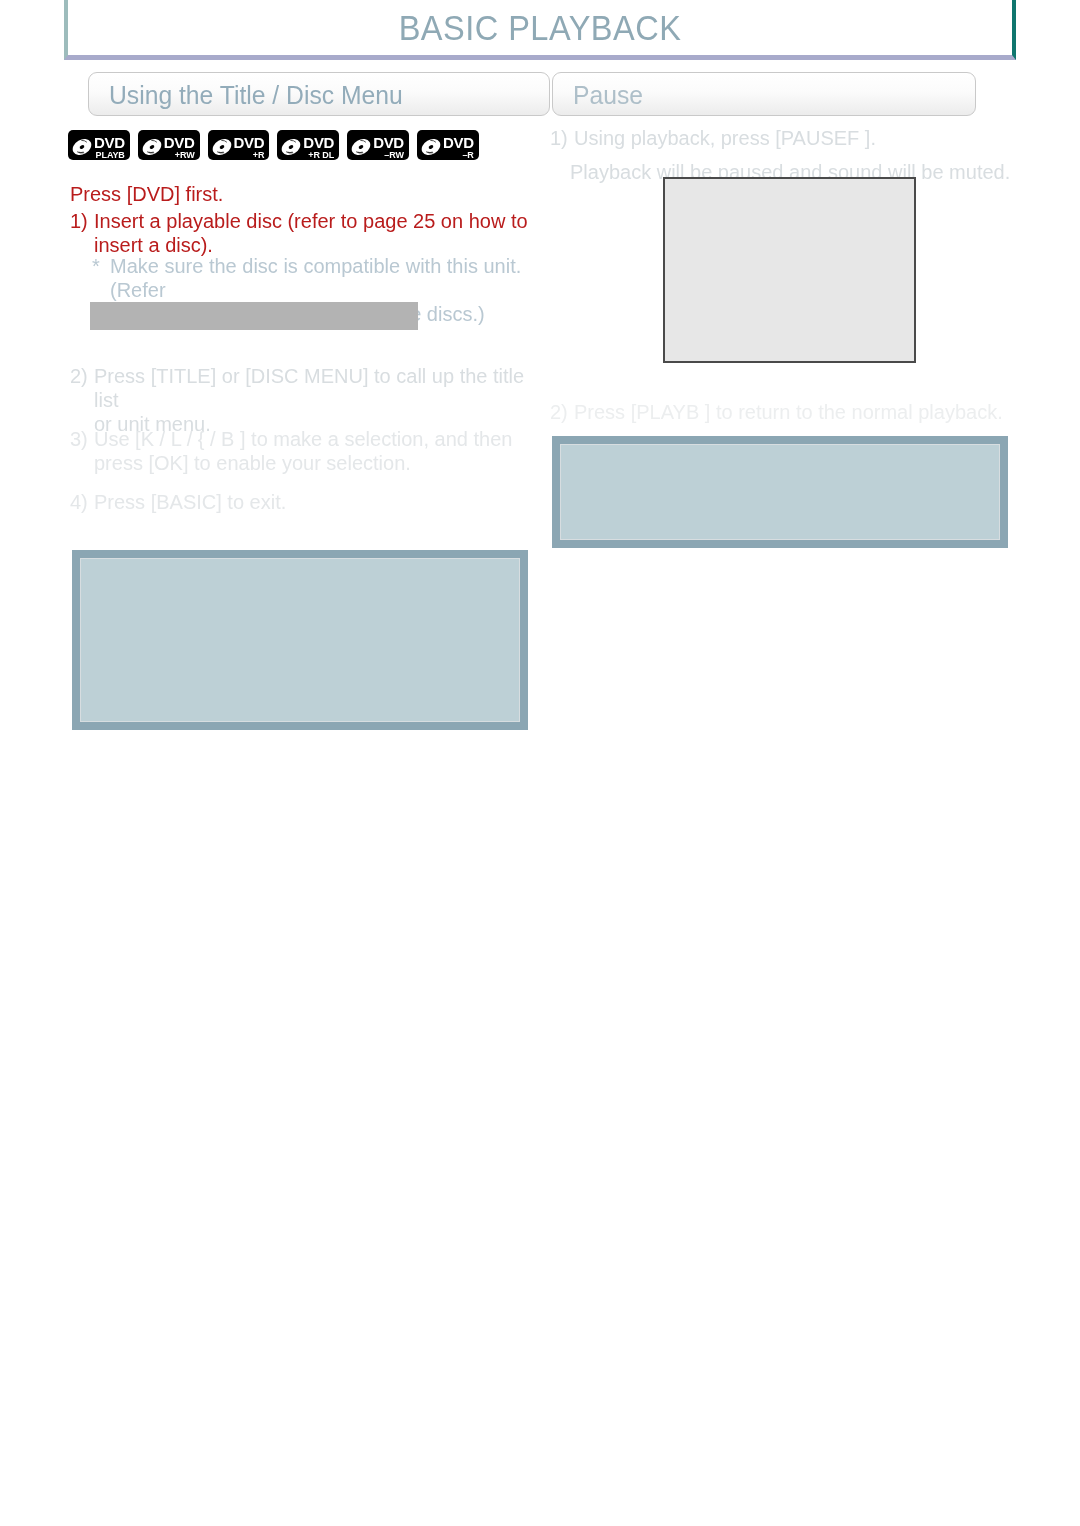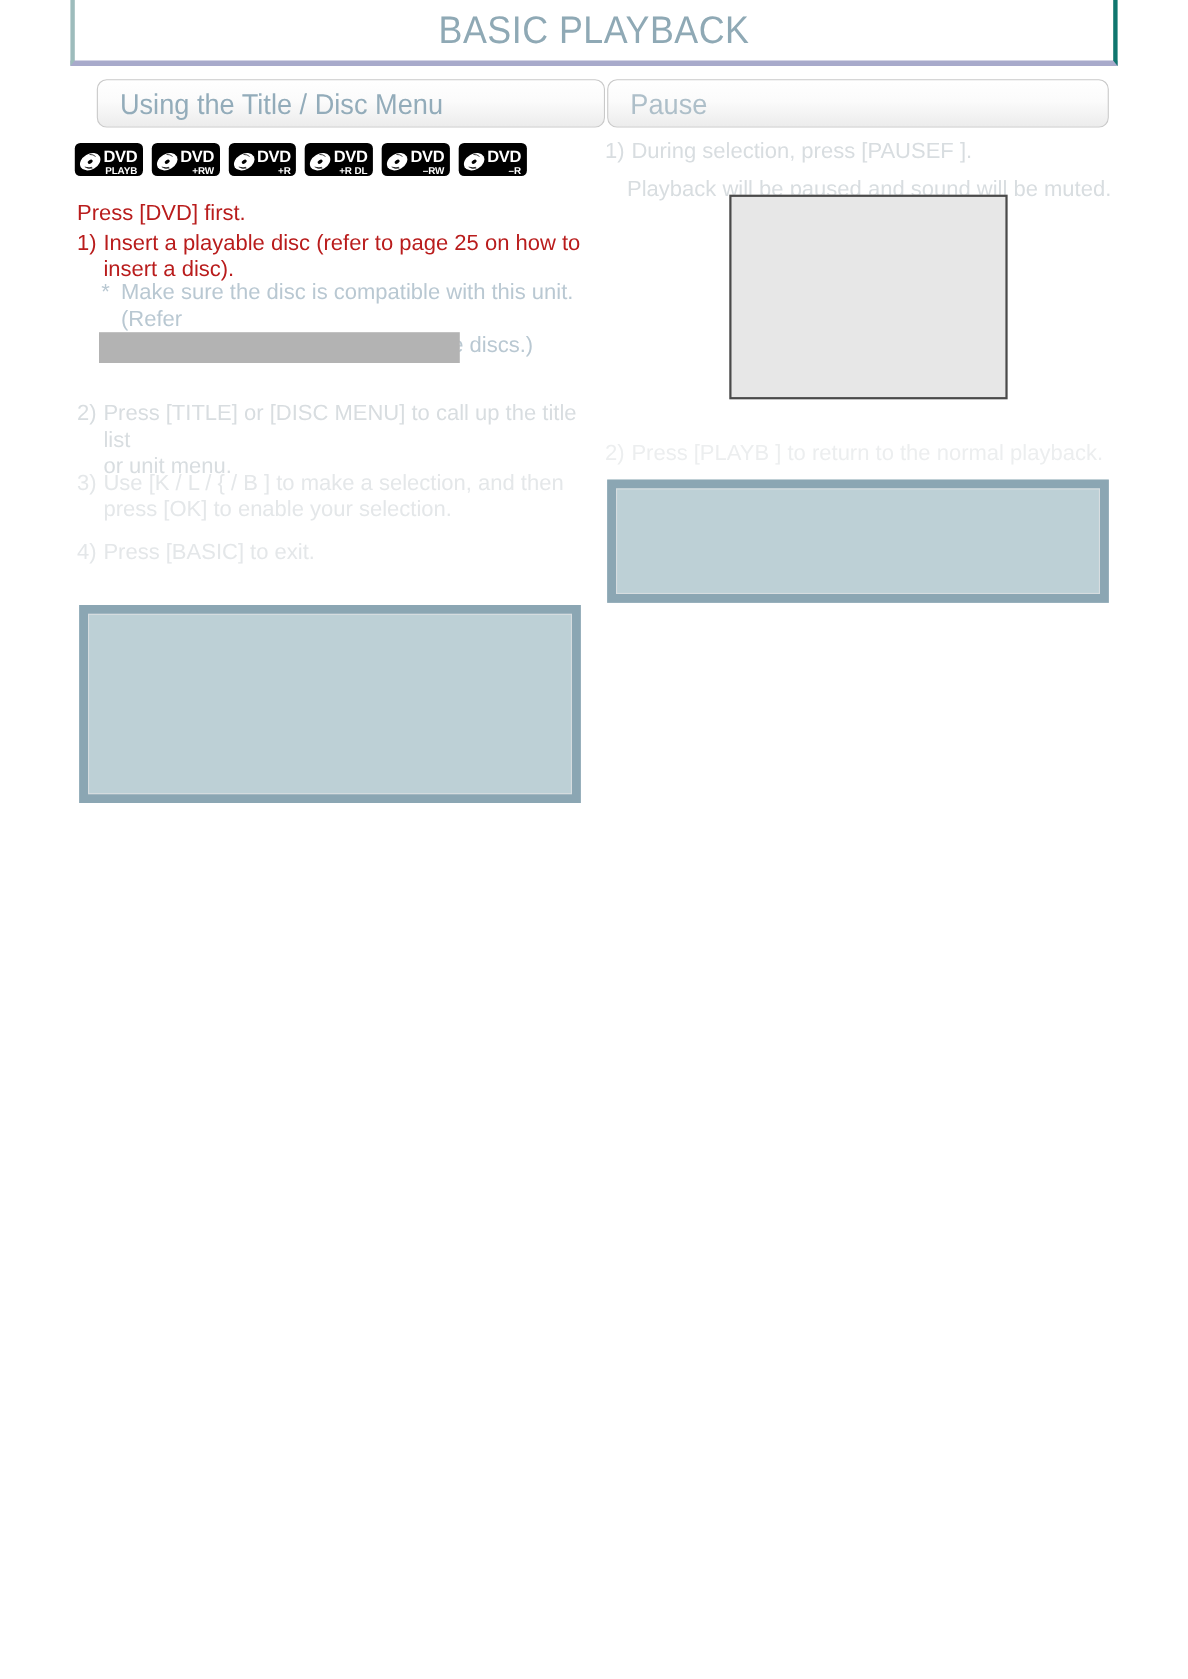--- a/index.html
+++ b/index.html
@@ -56,21 +56,21 @@
     left: 20px;
     top: 7px;
     font-size: 26px;
     color: #93acba;
     font-family: "Liberation Sans Narrow", "Liberation Sans", sans-serif;
     transform: scaleX(0.95);
     transform-origin: left center;
     white-space: nowrap;
   }
   #head-left  { left: 68px;  top: 72px; width: 462px; margin-left: 20px; }
-  #head-right { left: 552px; top: 72px; width: 456px; }
+  #head-right { left: 552px; top: 72px; width: 424px; }
   #head-right span { color: #aebfc9; }
 
   
   .logo-row {
     position: absolute;
     left: 68px;
     top: 130px;
     display: flex;
     gap: 8px;
   }
@@ -306,21 +306,21 @@
 
 <div class="num-item tone-d" style="left:70px; top:490px; width:470px;">
   <span class="marker">4)</span>
   <span class="body">Press [BASIC] to exit.</span>
 </div>
 
 <div class="note-box" style="left:72px; top:550px; width:456px; height:180px;"></div>
 
 <div class="num-item tone-c" style="left:550px; top:126px; width:465px;">
   <span class="marker">1)</span>
-  <span class="body">During selection, press [PAUSEF ].</span>
+  <span class="body">Using playback, press [PAUSEF ].</span>
 </div>
 
 <div class="para tone-c" style="left:570px; top:160px; width:460px;">Playback will be paused and sound will be muted.</div>
 
 <div class="photo-box" style="left:663px; top:177px; width:253px; height:186px;"></div>
 
 <div class="num-item tone-e" style="left:550px; top:400px; width:465px;">
   <span class="marker">2)</span>
   <span class="body">Press [PLAYB ] to return to the normal playback.</span>
 </div>

